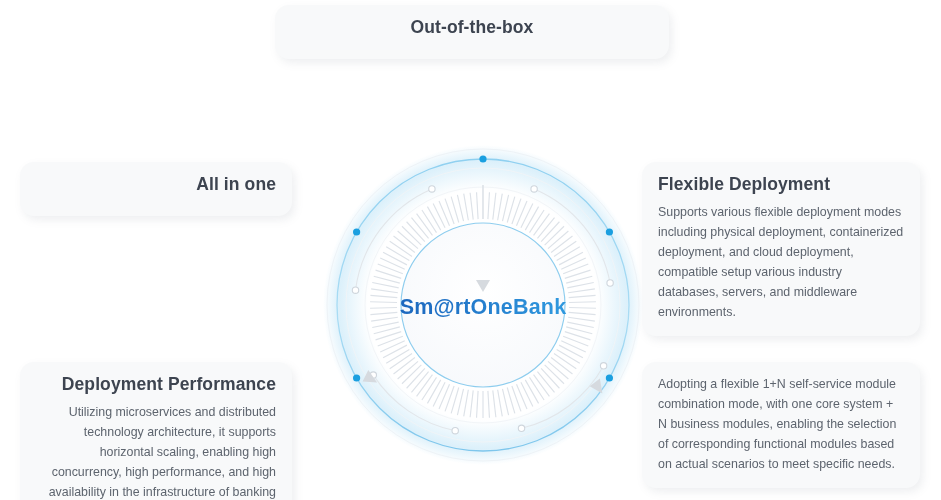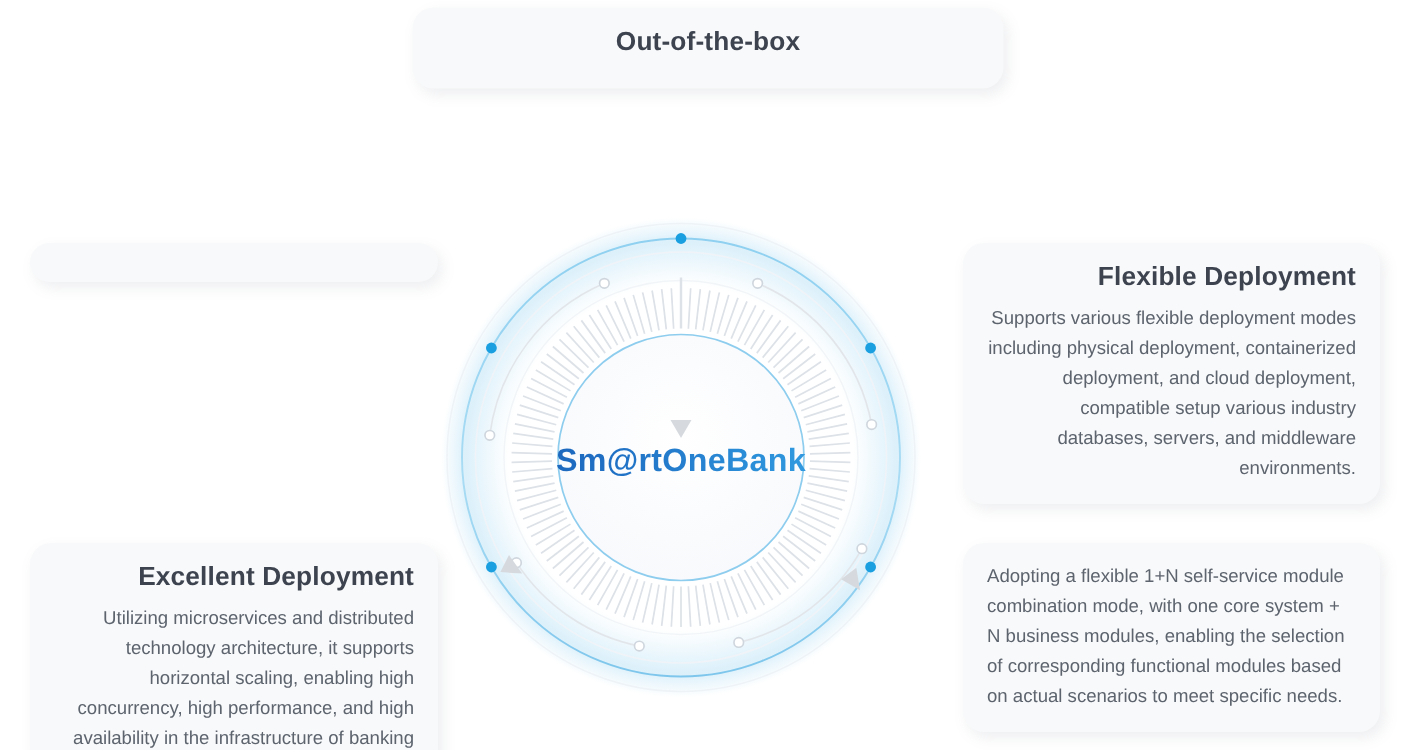--- a/index.html
+++ b/index.html
@@ -44,28 +44,28 @@
     line-height: 1.62;
     margin: 0;
   }
   .align-right { text-align: right; }
   .align-left  { text-align: left; }
   .align-center{ text-align: center; }
 
   
   #card-out-of-the-box   { left: 275px; top: 5px;   width: 394px; }
   #card-all-in-one       { left: 20px;  top: 162px; width: 272px; }
-  #card-flexible-deploy  { left: 642px; top: 162px; width: 278px; text-align: right; }
+  #card-flexible-deploy  { left: 642px; top: 162px; width: 278px; }
   #card-excellent-perf   { left: 20px;  top: 362px; width: 272px; }
   #card-modular-comb     { left: 642px; top: 362px; width: 278px; }
 
   
   #center-graphic {
     position: absolute;
-    left: 289px;
+    left: 318px;
     top: 140px;
     width: 330px;
     height: 330px;
   }
   #center-graphic svg { display: block; }
 
   .brand-label {
     position: absolute;
     left: 0;
     top: 155px;
@@ -85,29 +85,30 @@
 </head>
 <body>
 
 <div class="stage">
 
   <div class="card align-center" id="card-out-of-the-box">
     <h3 class="card-title">Out-of-the-box</h3>
   </div>
 
   <div class="card align-right" id="card-all-in-one">
+    <h3 class="card-title">All in one</h3>
   </div>
 
   <div class="card align-left" id="card-flexible-deploy">
     <h3 class="card-title">Flexible Deployment</h3>
     <p class="card-body">Supports various flexible deployment modes including physical deployment, containerized deployment, and cloud deployment, compatible setup various industry databases, servers, and middleware environments.</p>
   </div>
 
   <div class="card align-right" id="card-excellent-perf">
-    <h3 class="card-title">Excellent Deployment</h3>
+    <h3 class="card-title">Deployment Performance</h3>
     <p class="card-body">Utilizing microservices and distributed technology architecture, it supports horizontal scaling, enabling high concurrency, high performance, and high availability in the infrastructure of banking business systems.</p>
   </div>
 
   <div class="card align-left" id="card-modular-comb">
     <p class="card-body">Adopting a flexible 1+N self-service module combination mode, with one core system + N business modules, enabling the selection of corresponding functional modules based on actual scenarios to meet specific needs.</p>
   </div>
 
   <div id="center-graphic">
     <svg width="330" height="330" viewBox="0 0 330 330">
       <defs>

